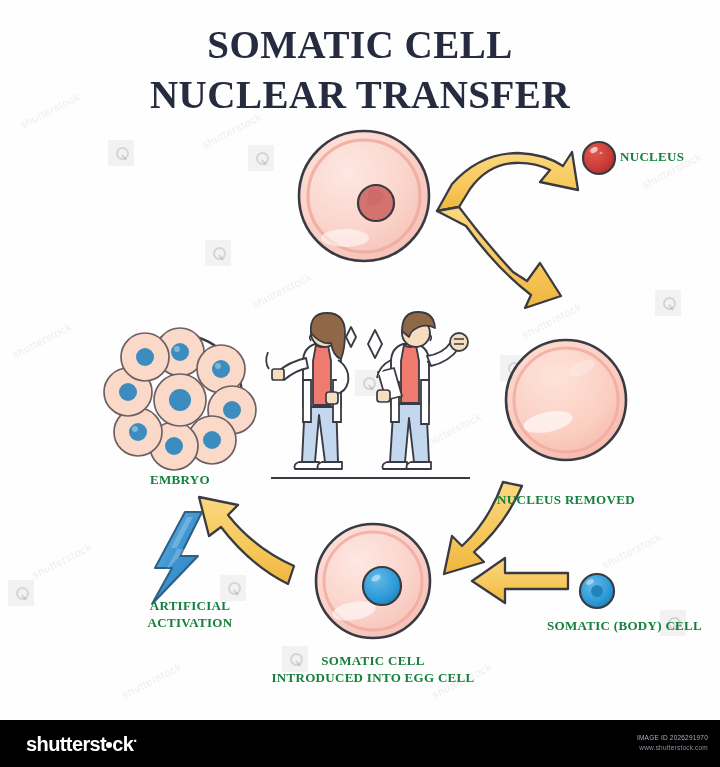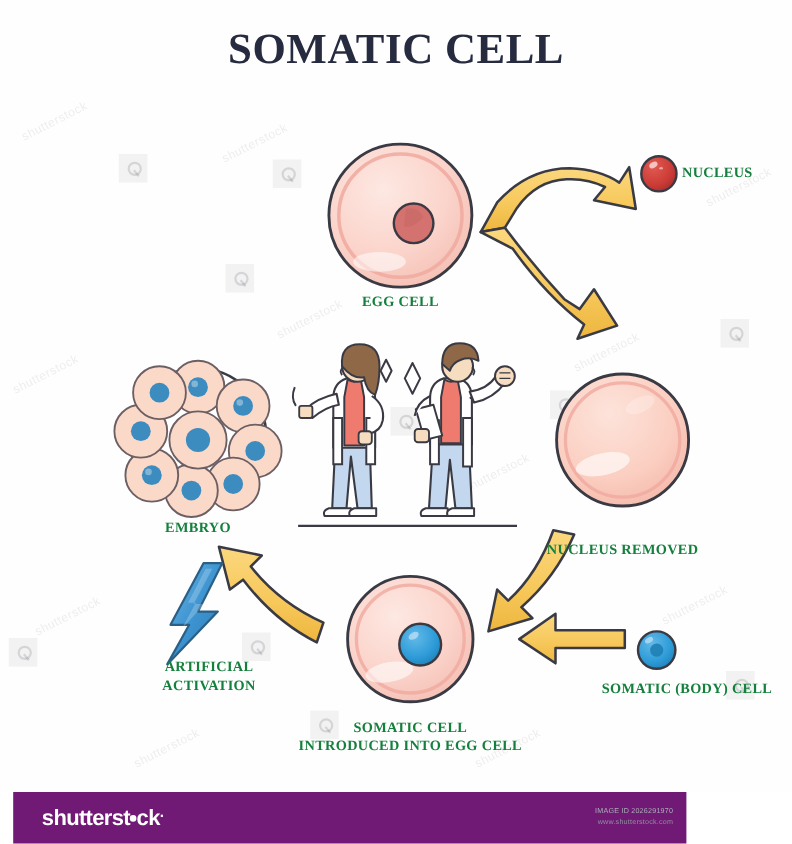--- a/index.html
+++ b/index.html
@@ -91,23 +91,23 @@
   
   #art {
     position: absolute;
     left: 0; top: 0;
     width: 720px; height: 720px;
   }
 
   
   #footer {
     position: absolute;
-    left: 12px; top: 720px;
-    width: 612px; height: 47px;
-    background: #701a75;
+    left: 0; top: 720px;
+    width: 720px; height: 47px;
+    background: #000000;
   }
   #ss-logo {
     position: absolute;
     left: 26px; top: 13px;
     color: #ffffff;
     font-family: "Liberation Sans", sans-serif;
     font-weight: bold;
     font-size: 20px;
     letter-spacing: -0.6px;
   }
@@ -159,20 +159,21 @@
     <div class="wm-box" style="left:500px; top:355px;"></div>
     <div class="wm-box" style="left:660px; top:610px;"></div>
     <div class="wm-box" style="left:655px; top:290px;"></div>
     <div class="wm-box" style="left:8px;   top:580px;"></div>
     <div class="wm-box" style="left:282px; top:646px;"></div>
     <div class="wm-box" style="left:220px; top:575px;"></div>
   </div>
 
   <div id="title">
     <span>SOMATIC CELL</span>
+    <span class="l2">NUCLEAR TRANSFER</span>
   </div>
 
   <svg id="art" viewBox="0 0 720 720">
     <defs>
       <radialGradient id="eggGrad" cx="38%" cy="32%" r="78%">
         <stop offset="0%" stop-color="#fde8e2"></stop>
         <stop offset="55%" stop-color="#fbd5cc"></stop>
         <stop offset="100%" stop-color="#f4bdb2"></stop>
       </radialGradient>
       <radialGradient id="cellGrad2" cx="40%" cy="30%" r="80%">
@@ -401,21 +402,20 @@
         <circle cx="459" cy="342" r="9" fill="#f6ddc0" stroke="#3a3a44" stroke-width="1.8"></circle>
         <path d="M454 339 h10 M454 344 h10" stroke="#3a3a44" stroke-width="1.3"></path>
 
         <circle cx="416" cy="333" r="14" fill="#f6ddc0" stroke="#3a3a44" stroke-width="1.9"></circle>
         <path d="M402 331 q0 -19 16 -19 q16 0 17 16 q-8 -4 -16 -1 q-8 3 -10 10 Z" fill="#8f6848" stroke="#3a3a44" stroke-width="1.8" stroke-linejoin="round"></path>
         <path d="M429 334 q4 3 1 7" fill="none" stroke="#3a3a44" stroke-width="1.6"></path>
       </g>
     </g>
   </svg>
 
-  <div class="lbl" style="left:294px; top:266px; width:140px;">EGG CELL</div>
 
   <div class="lbl" style="left:620px; top:149px; width:96px; text-align:left;">NUCLEUS</div>
 
   <div class="lbl" style="left:466px; top:462px; width:200px;margin-top:30px;">NUCLEUS REMOVED</div>
 
   <div class="lbl" style="left:502px; top:618px; width:200px;text-align:right;">SOMATIC (BODY) CELL</div>
 
   <div class="lbl" style="left:253px; top:653px; width:240px;">SOMATIC CELL
 INTRODUCED INTO EGG CELL</div>
 

